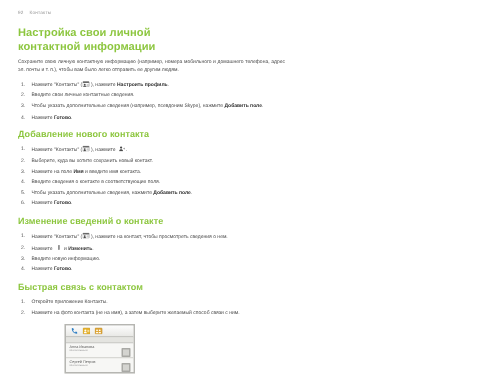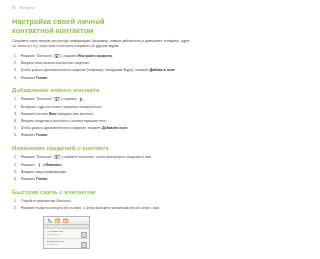--- a/index.html
+++ b/index.html
@@ -176,21 +176,21 @@
 </head>
 <body>
 
 <div class="page">
 
   <div class="runhead">
     <span class="folio">92</span>
     <span class="chapter">Контакты</span>
   </div>
 
-  <h1 class="doc-title">Настройка своей личной контактной контактом</h1>
+  <h1 class="doc-title">Настройка свои личной контактной информации</h1>
 
   <p class="intro">Сохраните свою личную контактную информацию (например, номера мобильного и домашнего телефона, адрес эл. почты и т. п.), чтобы вам было легко отправить ее другим людям.</p>
 
   <ol class="steps">
     <li>
       <span>Нажмите "Контакты" (</span><span class="inline-icon"><svg viewBox="0 0 16 14">
             <rect x="0.5" y="1" width="15" height="12" rx="1.5" fill="#fdfdfd" stroke="#6a6a6a" stroke-width="1"></rect>
             <rect x="0.5" y="1" width="15" height="3.4" rx="1.5" fill="#6a6a6a"></rect>
             <circle cx="5.2" cy="8" r="2.1" fill="#4a4a4a"></circle>
             <path d="M1.9 13c.3-2 1.7-3 3.3-3s3 1 3.3 3z" fill="#4a4a4a"></path>

